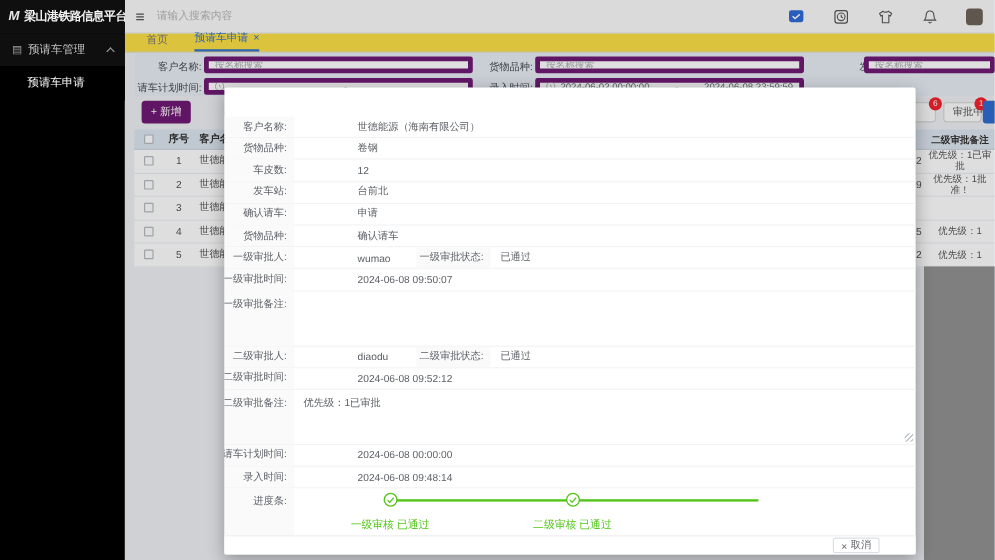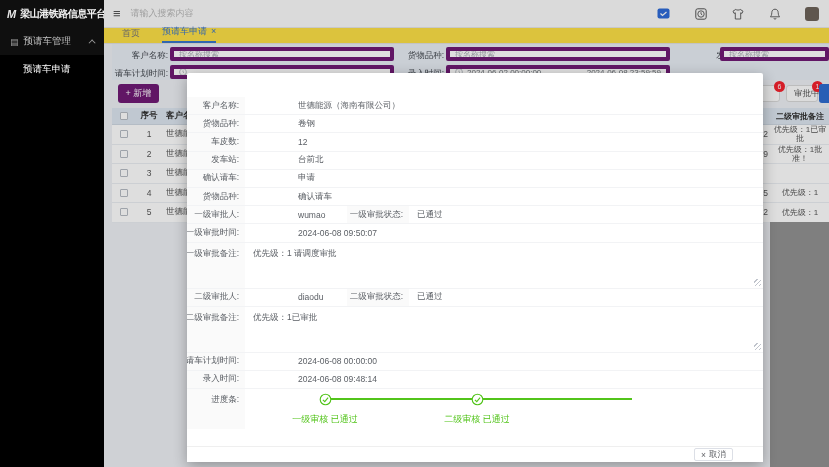--- a/index.html
+++ b/index.html
@@ -269,27 +269,30 @@
             <div class="m-value">wumao</div>
             <div class="m-label2">一级审批状态:</div>
             <div class="m-value2">已通过</div>
           </div>
           <div class="mrow h-s">
             <div class="m-label">一级审批时间:</div>
             <div class="m-value">2024-06-08 09:50:07</div>
           </div>
           <div class="mrow h-t">
             <div class="m-label">一级审批备注:</div>
-            <div class="m-textarea">优先级：1 请调度审批<div class="resize-h"></div></div>
           </div>
           <div class="mrow h-s">
             <div class="m-label">二级审批人:</div>
             <div class="m-value">diaodu</div>
             <div class="m-label2">二级审批状态:</div>
             <div class="m-value2">已通过</div>
+          </div>
+          <div class="mrow h-s">
+            <div class="m-label">二级审批时间:</div>
+            <div class="m-value">2024-06-08 09:52:12</div>
           </div>
           <div class="mrow h-t">
             <div class="m-label">二级审批备注:</div>
             <div class="m-textarea">优先级：1已审批<div class="resize-h"></div></div>
           </div>
           <div class="mrow h-s">
             <div class="m-label">请车计划时间:</div>
             <div class="m-value">2024-06-08 00:00:00</div>
           </div>
           <div class="mrow h-s">

